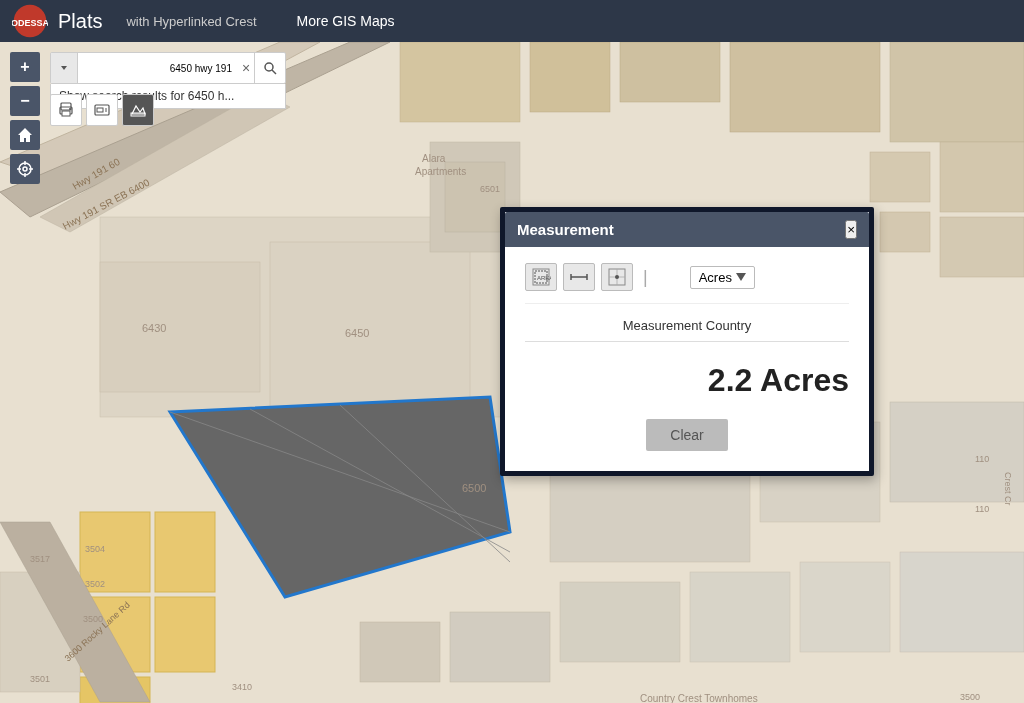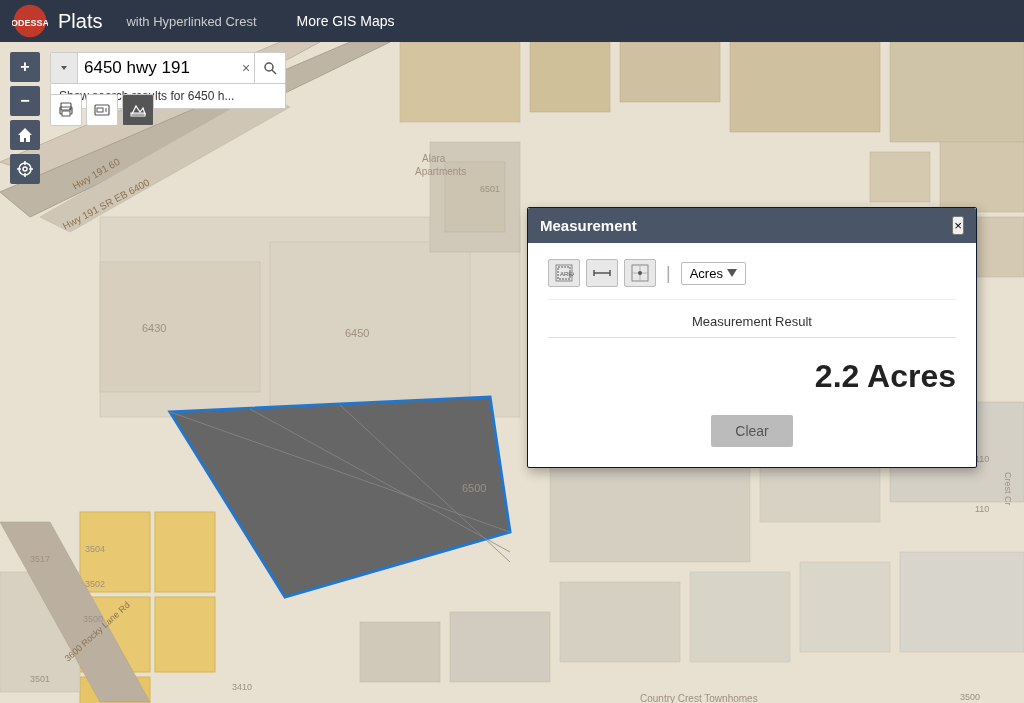--- a/index.html
+++ b/index.html
@@ -107,22 +107,23 @@
       cursor: pointer;
       display: flex;
       align-items: center;
       gap: 2px;
       font-size: 12px;
     }
     #search-field {
       border: none;
       outline: none;
       padding: 0 6px;
-      font-size: 17px;
+      font-size: 10px;
       width: 160px;
+      text-align: right;
     }
     #search-clear-btn {
       background: none;
       border: none;
       cursor: pointer;
       color: #666;
       font-size: 14px;
       padding: 0 4px;
     }
     #search-go-btn {
@@ -168,24 +169,24 @@
     }
     .bottom-tool-btn.active {
       background: #555;
       color: white;
     }
 
     
     #measurement-dialog {
       position: absolute;
       top: 165px;
-      left: 527px;
-      width: 450px;
+      left: 500px;
+      width: 374px;
       background: white;
-      border: 1px solid #0f172a;
+      border: 5px solid #0f172a;
       box-shadow: 2px 4px 12px rgba(0,0,0,0.3);
       z-index: 200;
       border-radius: 2px;
     }
     #measurement-header {
       background: #4a5568;
       color: white;
       padding: 8px 12px;
       display: flex;
       align-items: center;
@@ -227,20 +228,21 @@
     .meas-unit-select {
       display: flex;
       align-items: center;
       gap: 4px;
       border: 1px solid #bbb;
       padding: 3px 8px;
       border-radius: 2px;
       cursor: pointer;
       font-size: 13px;
       background: white;
+      margin-left: 32px;
     }
     #measurement-result-label {
       text-align: center;
       font-size: 13px;
       color: #333;
       margin-bottom: 8px;
       border-bottom: 1px solid #ddd;
       padding-bottom: 8px;
     }
     #measurement-value {
@@ -474,19 +476,19 @@
           </svg>
         </button>
         <span class="meas-separator">|</span>
         <div class="meas-unit-select">
           <span>Acres</span>
           <svg width="10" height="8" viewBox="0 0 10 8">
             <polygon points="0,0 10,0 5,8" fill="#555"></polygon>
           </svg>
         </div>
       </div>
-      <div id="measurement-result-label">Measurement Result</div>
+      <div id="measurement-result-label">Measurement Country</div>
       <div id="measurement-value">2.2 Acres</div>
       <button id="clear-btn">Clear</button>
     </div>
   </div>
 
 </div>
 
 </body></html>

